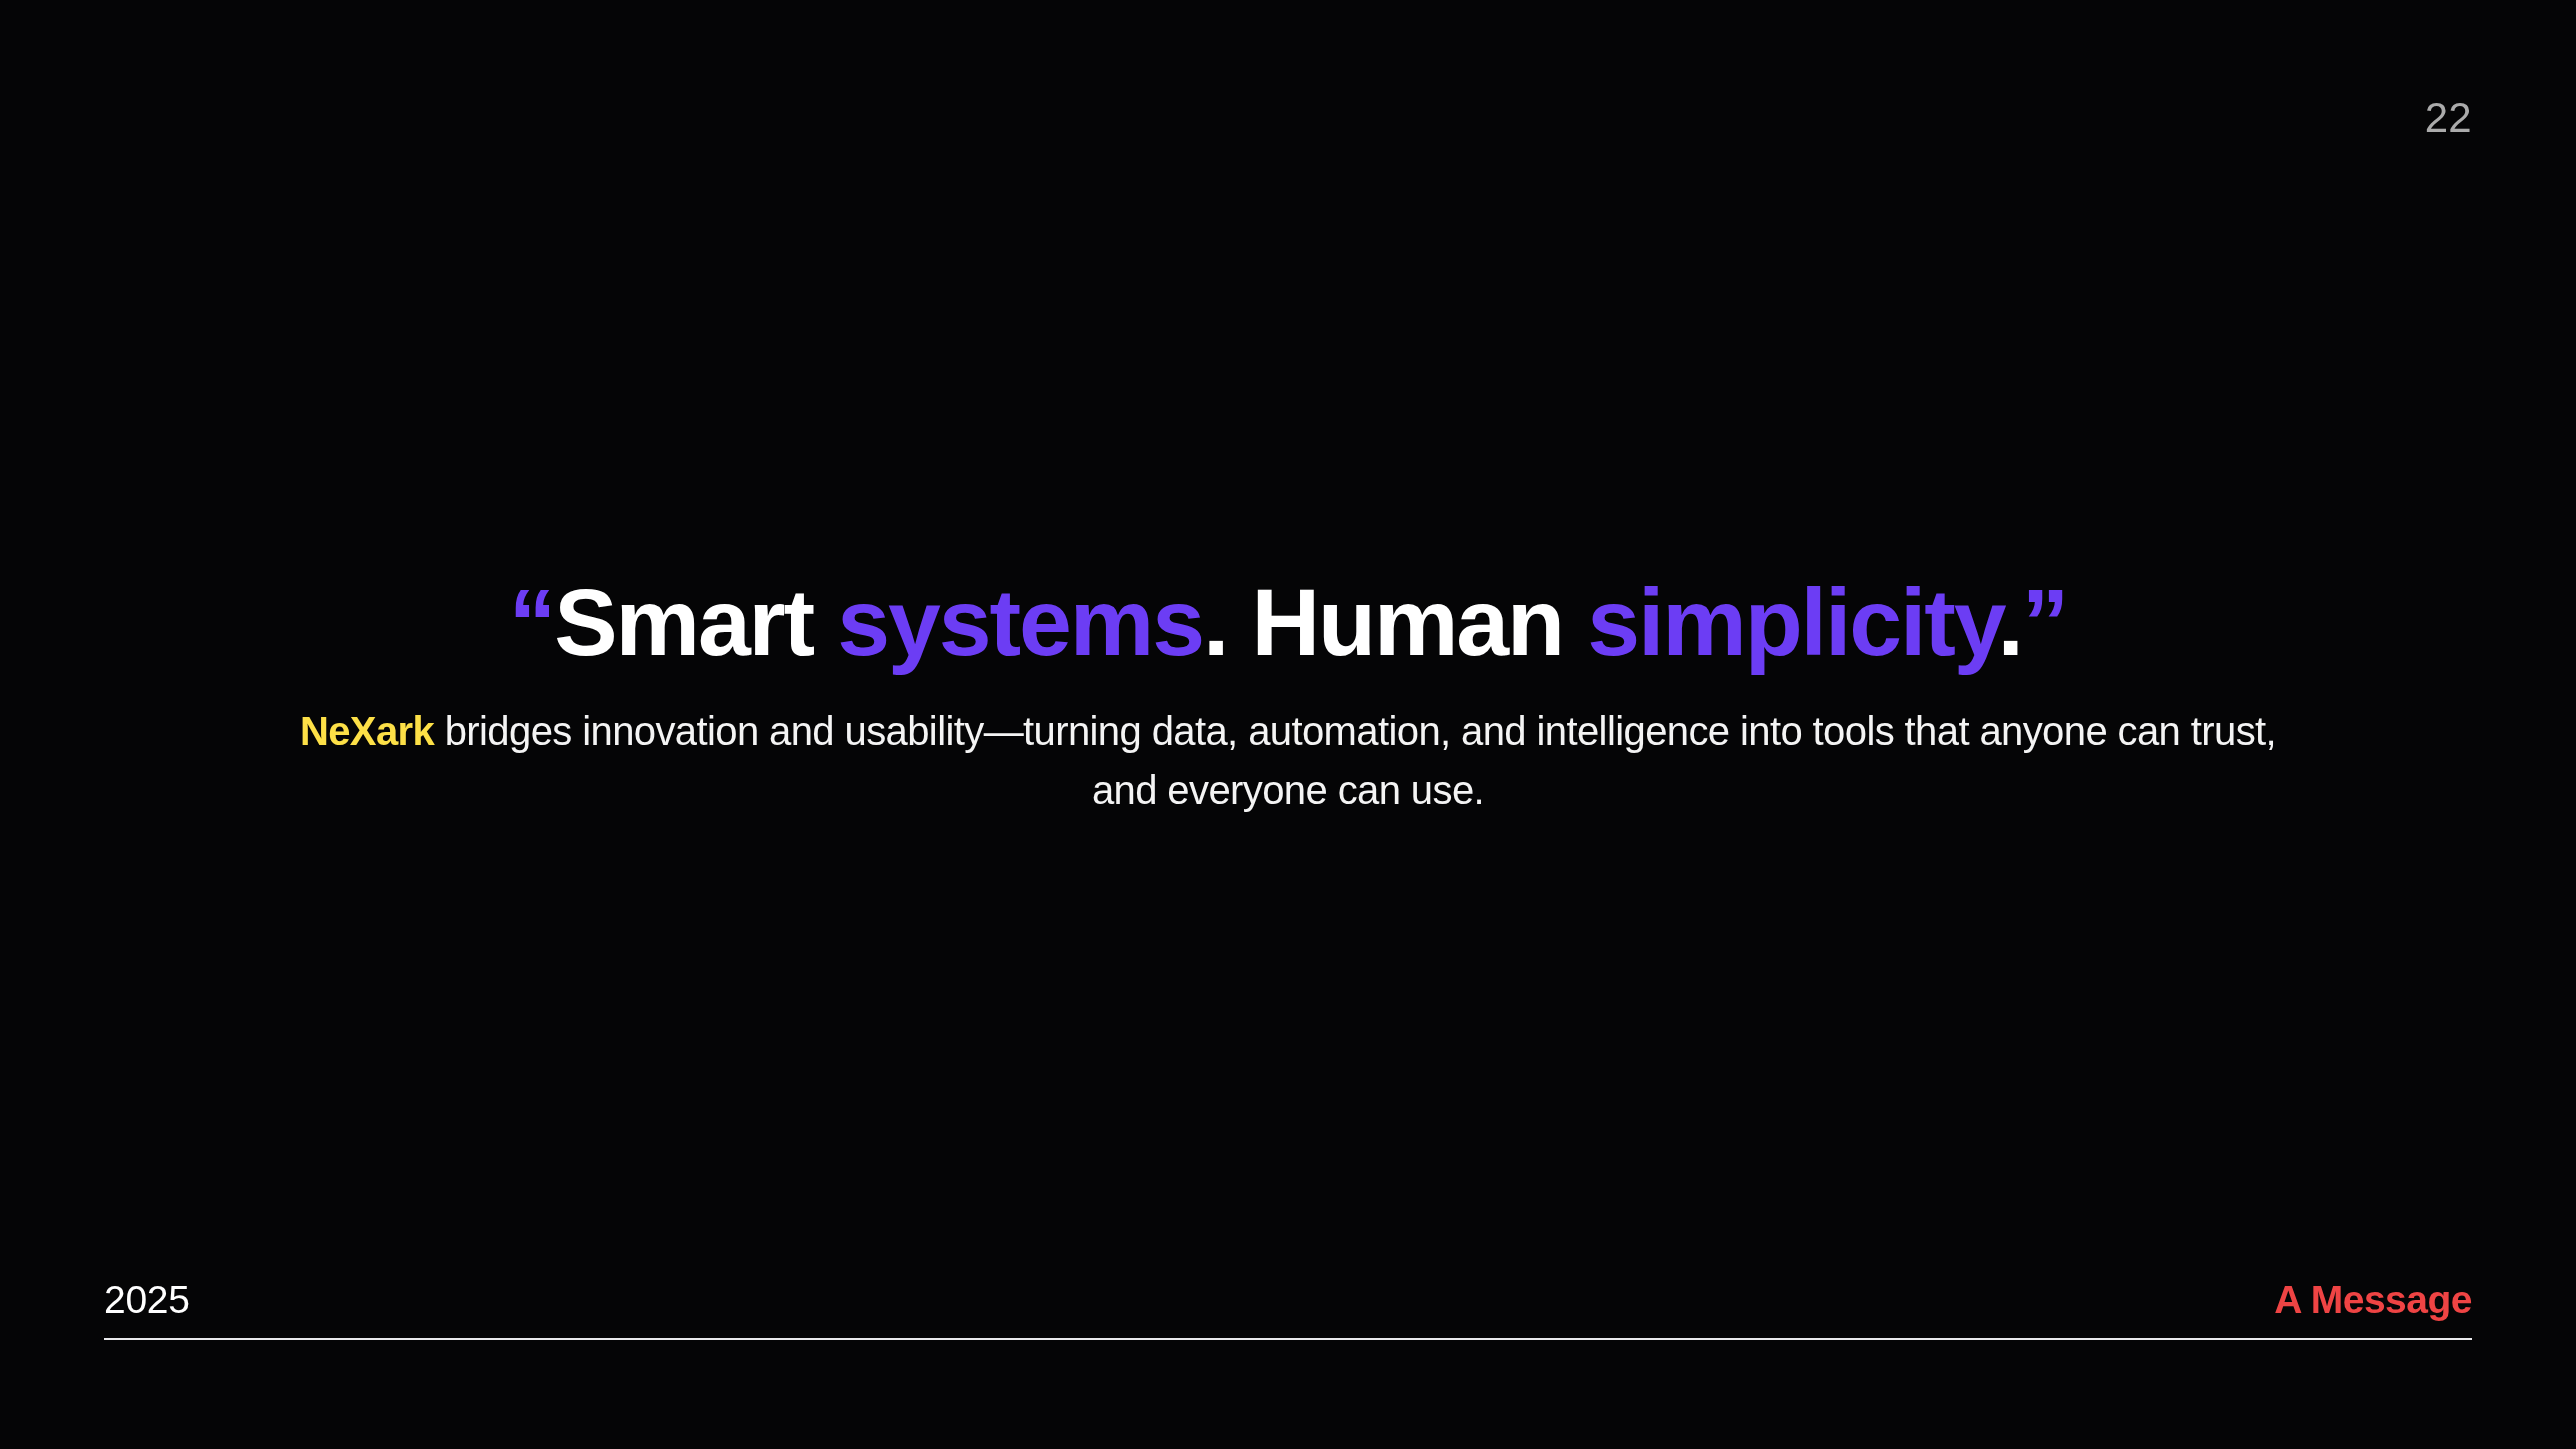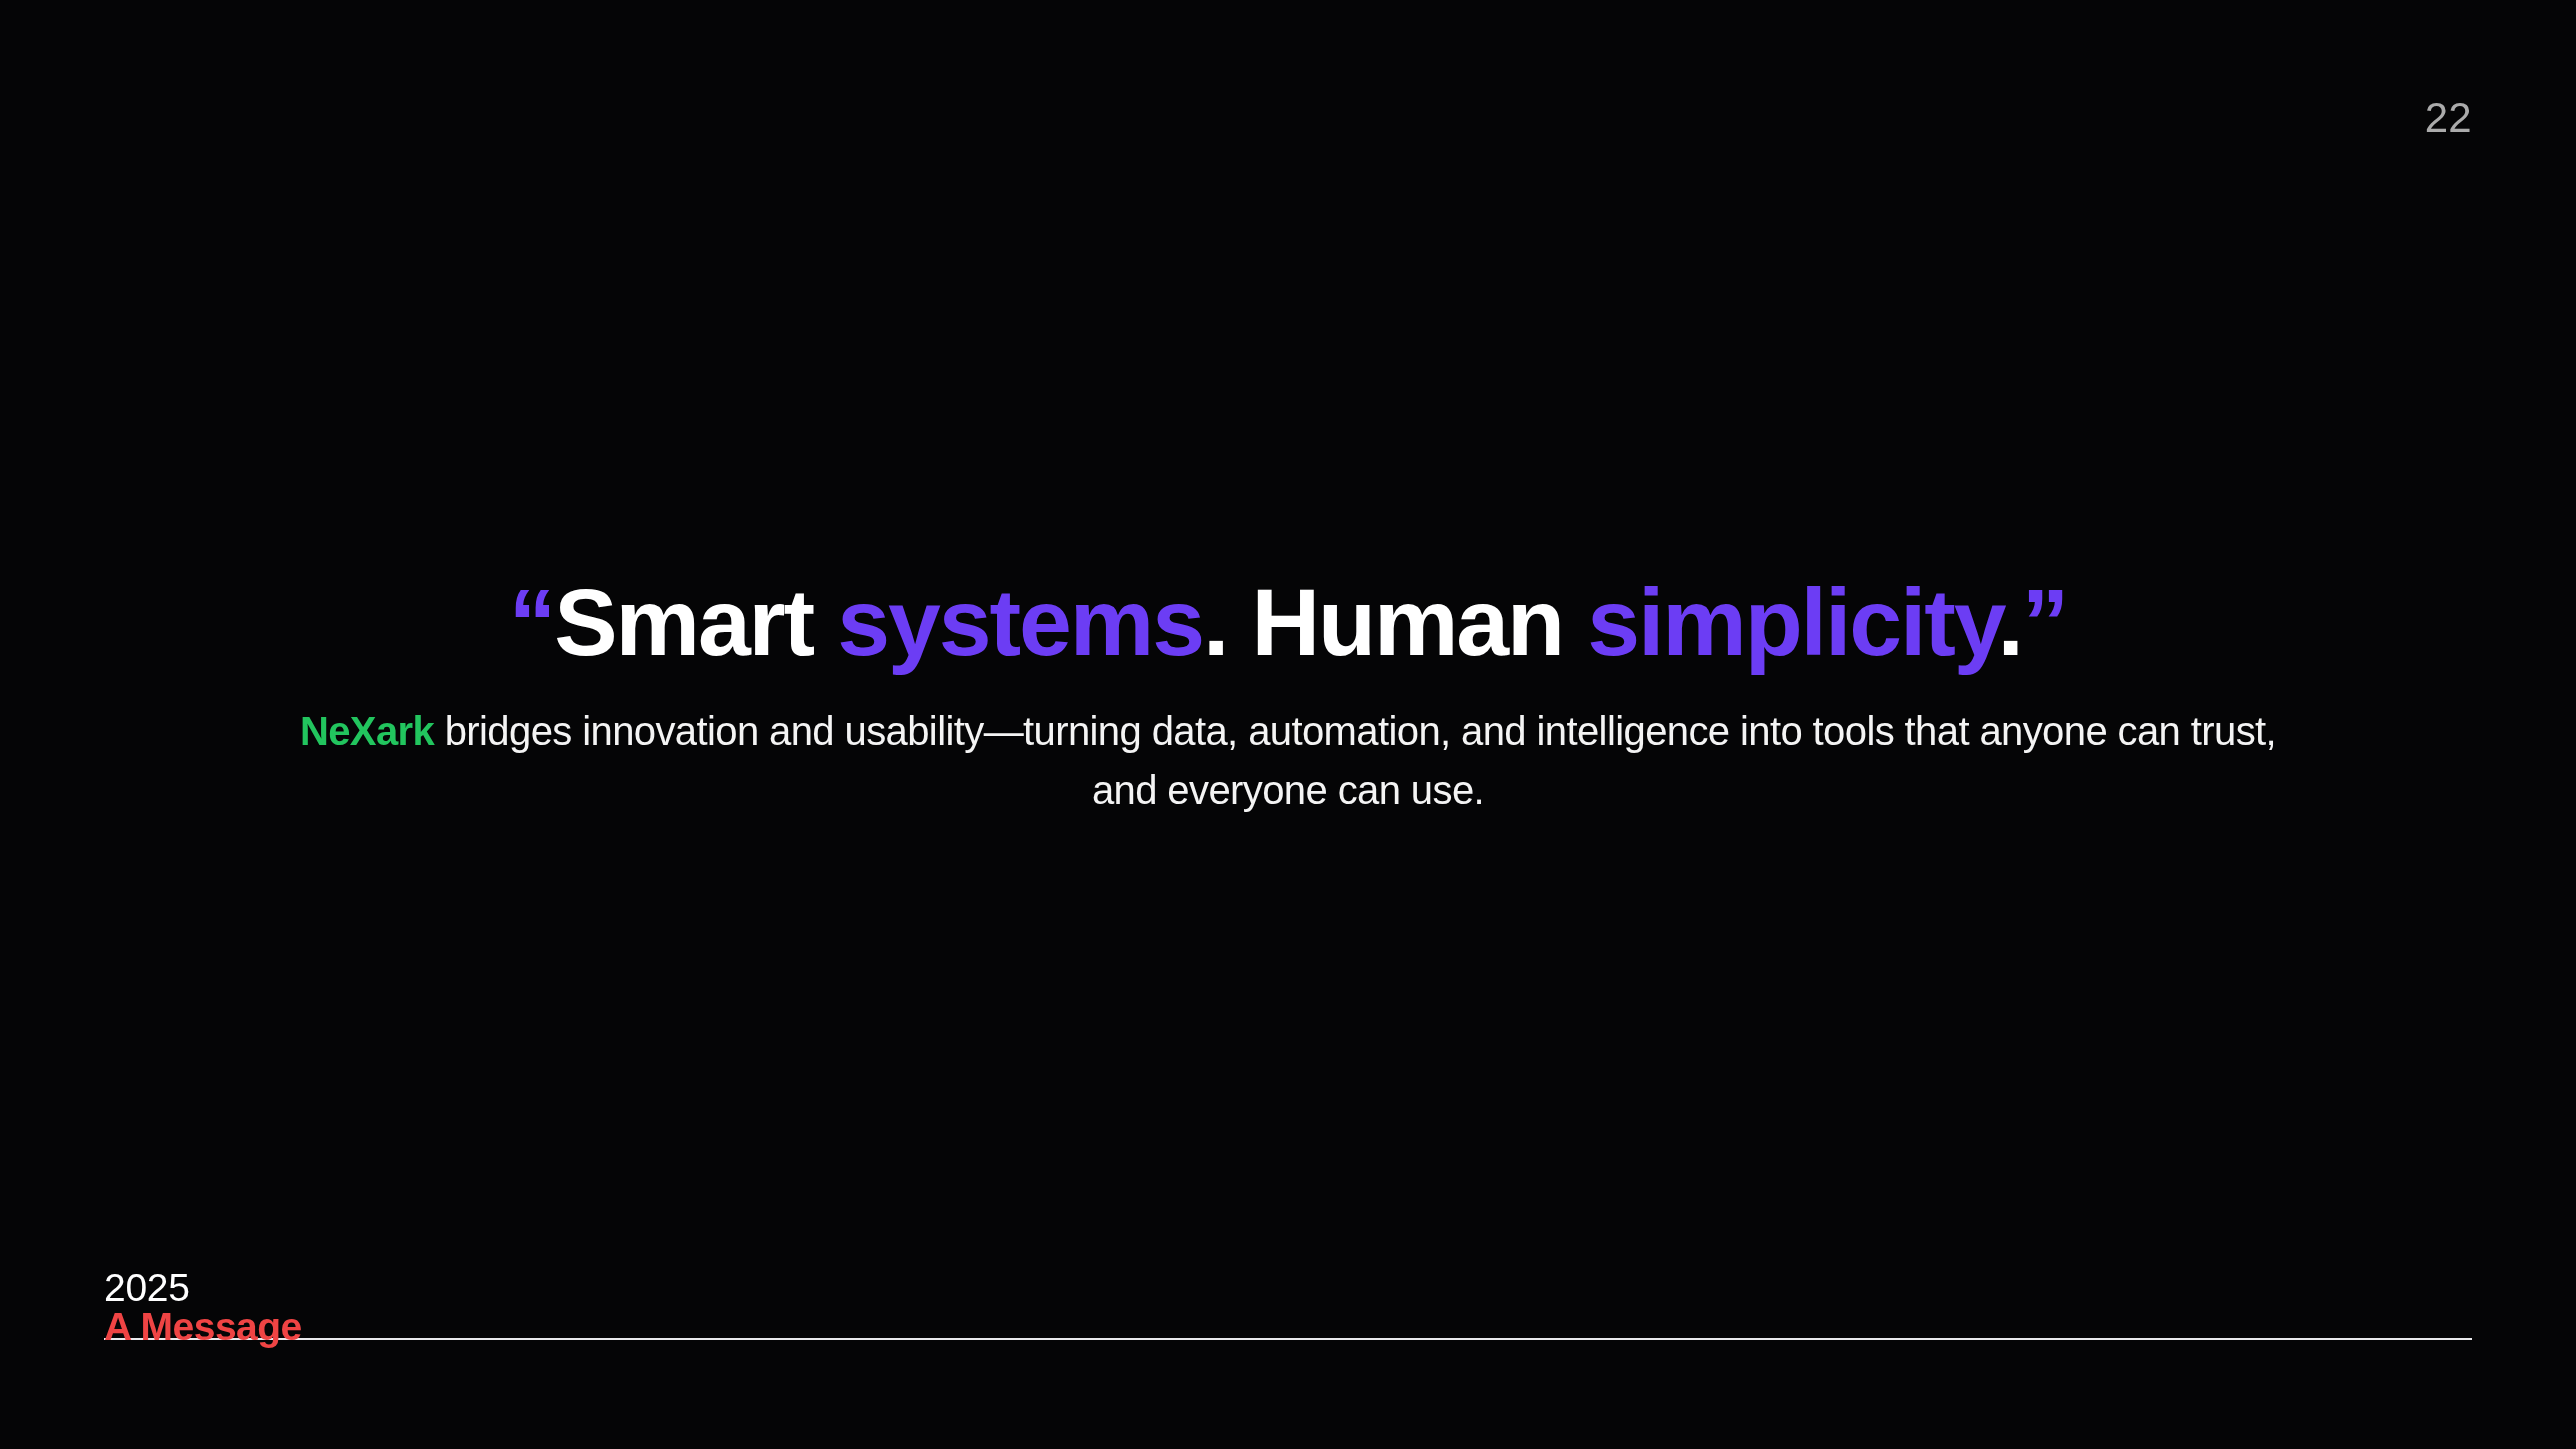--- a/index.html
+++ b/index.html
@@ -64,37 +64,37 @@
     font-size: 40px;
     line-height: 59px;
     font-weight: 400;
     letter-spacing: -0.6px;
     color: #f4f4f4;
     max-width: 2006px;
     margin-left: auto;
     margin-right: auto;
   }
   .subtitle .brand {
-    color: #22c55e;
+    color: #fde047;
     font-weight: 700;
   }
 
   
   .footer {
     position: absolute;
     left: 104px;
     right: 104px;
     bottom: 107px;
     height: 74px;
   }
   .footer-row {
     display: flex;
+    align-items: flex-end;
     justify-content: space-between;
     height: 51px;
-    flex-direction: column;
   }
   .footer-left {
     font-size: 39px;
     line-height: 1;
     font-weight: 400;
     color: #ffffff;
     letter-spacing: -0.3px;
   }
   .footer-right {
     font-size: 39px;

